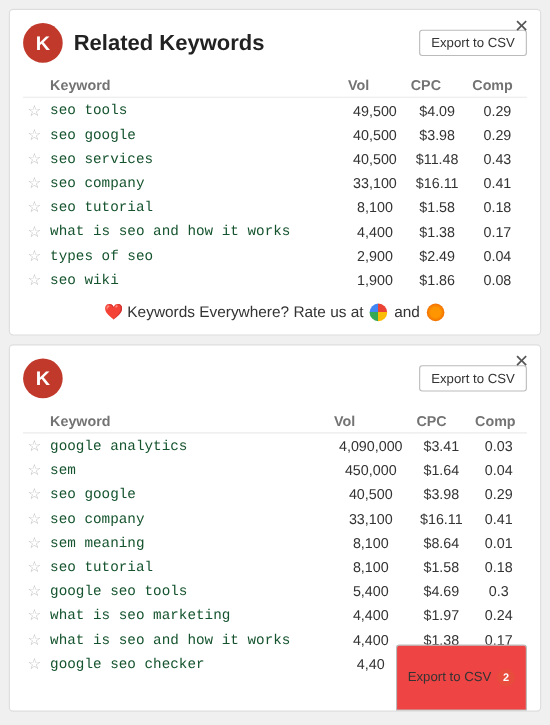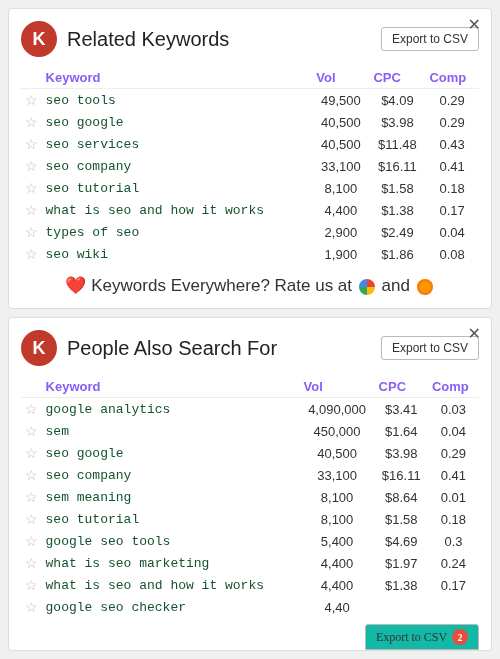--- a/index.html
+++ b/index.html
@@ -37,21 +37,21 @@
       display: flex;
       align-items: center;
       justify-content: center;
       color: white;
       font-weight: bold;
       font-size: 18px;
       flex-shrink: 0;
     }
     .card-title {
       font-size: 20px;
-      font-weight: normal;
+      font-weight: bold;
       color: #222;
     }
     .export-btn {
       background: #fff;
       border: 1px solid #bbb;
       border-radius: 3px;
       padding: 4px 10px;
       font-size: 12px;
       cursor: pointer;
       color: #333;
@@ -68,21 +68,21 @@
       border: none;
       line-height: 1;
     }
     table {
       width: 100%;
       border-collapse: collapse;
     }
     th {
       text-align: left;
       font-weight: bold;
-      color: #8b5cf6;
+      color: #737373;
       padding: 3px 4px;
       border-bottom: 1px solid #eee;
     }
     th.num {
       text-align: left;
     }
     td {
       padding: 3px 4px;
       color: #333;
     }
@@ -94,21 +94,21 @@
       font-family: Liberation Mono, monospace;
     }
     td.star-cell {
       width: 20px;
       color: #bbb;
       font-size: 14px;
     }
     .rate-bar {
       text-align: center;
       margin-top: 10px;
-      font-size: 17px;
+      font-size: 14px;
       color: #333;
     }
     .chrome-icon {
       display: inline-block;
       width: 16px;
       height: 16px;
       border-radius: 50%;
       background: conic-gradient(#ea4335 0deg 90deg, #fbbc05 90deg 180deg, #34a853 180deg 270deg, #4285f4 270deg 360deg);
       vertical-align: middle;
       margin: 0 2px;
@@ -119,32 +119,31 @@
       height: 16px;
       border-radius: 50%;
       background: radial-gradient(circle, #ff9500 40%, #e64e02 100%);
       vertical-align: middle;
       margin: 0 2px;
     }
     .heart-icon {
       color: #e74c3c;
     }
     .export-btn-bottom {
-      background: #14b8a6;
+      background: #ef4444;
       border: 1px solid #bbb;
       border-radius: 3px 3px 0 0;
-      padding: 4px 10px;
+      padding: 21px 10px;
       font-size: 12px;
       cursor: pointer;
       color: #333;
       white-space: nowrap;
       position: absolute;
       bottom: 0;
       right: 12px;
-      font-family: Liberation Serif, serif;
     }
     .badge {
       background: #e74c3c;
       color: white;
       border-radius: 50%;
       width: 16px;
       height: 16px;
       display: inline-flex;
       align-items: center;
       justify-content: center;
@@ -243,21 +242,20 @@
     <span>and</span>
     <span class="fox-icon"></span>
   </div>
 </div>
 
 <div class="card" style="padding-bottom: 32px;">
   <button class="close-btn">✕</button>
   <div class="card-header">
     <div class="card-title-group">
       <div class="k-logo">K</div>
-      <span class="card-title">People Also Search For</span>
     </div>
     <button class="export-btn">Export to CSV</button>
   </div>
 
   <table>
     <thead>
       <tr>
         <th style="width:20px;"></th>
         <th>Keyword</th>
         <th class="num">Vol</th>

